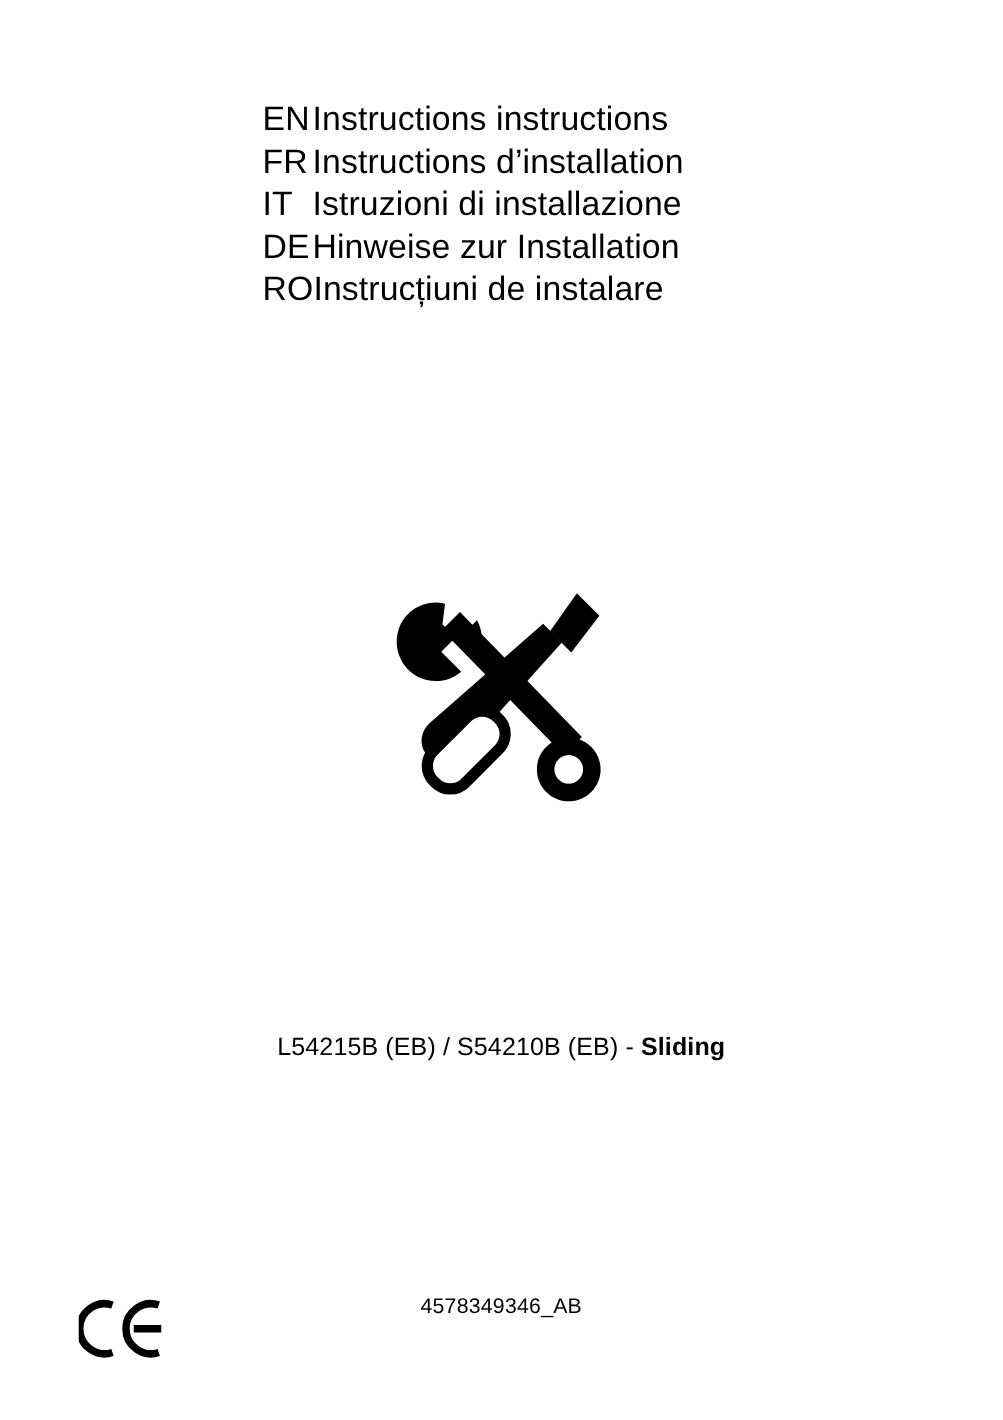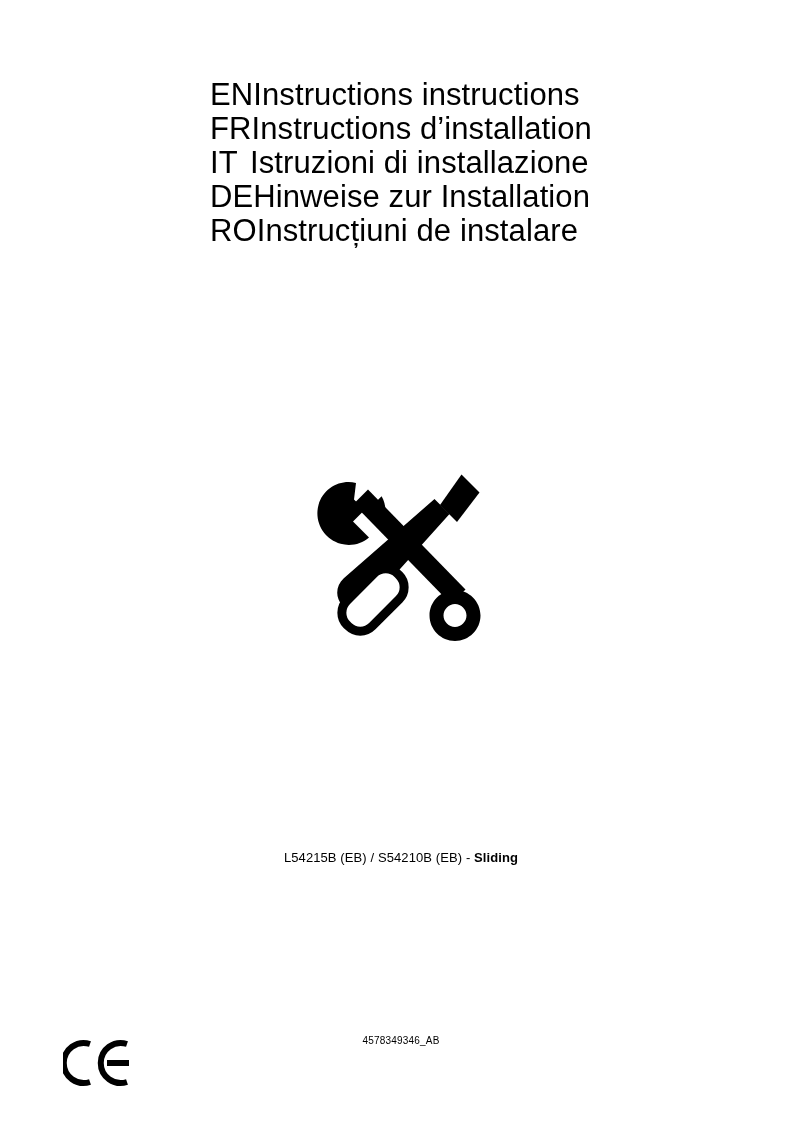--- a/index.html
+++ b/index.html
@@ -24,21 +24,21 @@
   
   .lang-list {
     position: absolute;
     left: 210px;
     top: 78px;
     width: 500px;
   }
   .lang-row {
     display: flex;
     align-items: baseline;
-    font-size: 31px;
+    font-size: 27px;
     line-height: 34px;
     letter-spacing: 0.1px;
     white-space: nowrap;
   }
   .lang-code {
     display: inline-block;
     min-width: 40px;
     text-align: left;
   }
   .lang-text {
@@ -54,42 +54,42 @@
     height: 190px;
   }
   .illustration svg {
     display: block;
   }
 
   
   .model-line {
     position: absolute;
     left: 0;
-    top: 850px;
+    top: 827px;
     width: 802px;
     text-align: center;
-    font-size: 13px;
+    font-size: 20px;
     letter-spacing: 0.1px;
     white-space: nowrap;
   }
   .model-line .sep {
     font-weight: normal;
   }
   .model-line .variant {
     font-weight: bold;
   }
 
   
   .doc-code {
     position: absolute;
     left: 0;
     top: 1035px;
     width: 802px;
     text-align: center;
-    font-size: 10px;
+    font-size: 17px;
     letter-spacing: 0.2px;
   }
 
   .ce-mark {
     position: absolute;
     left: 63px;
     top: 1038px;
     width: 70px;
     height: 50px;
   }

